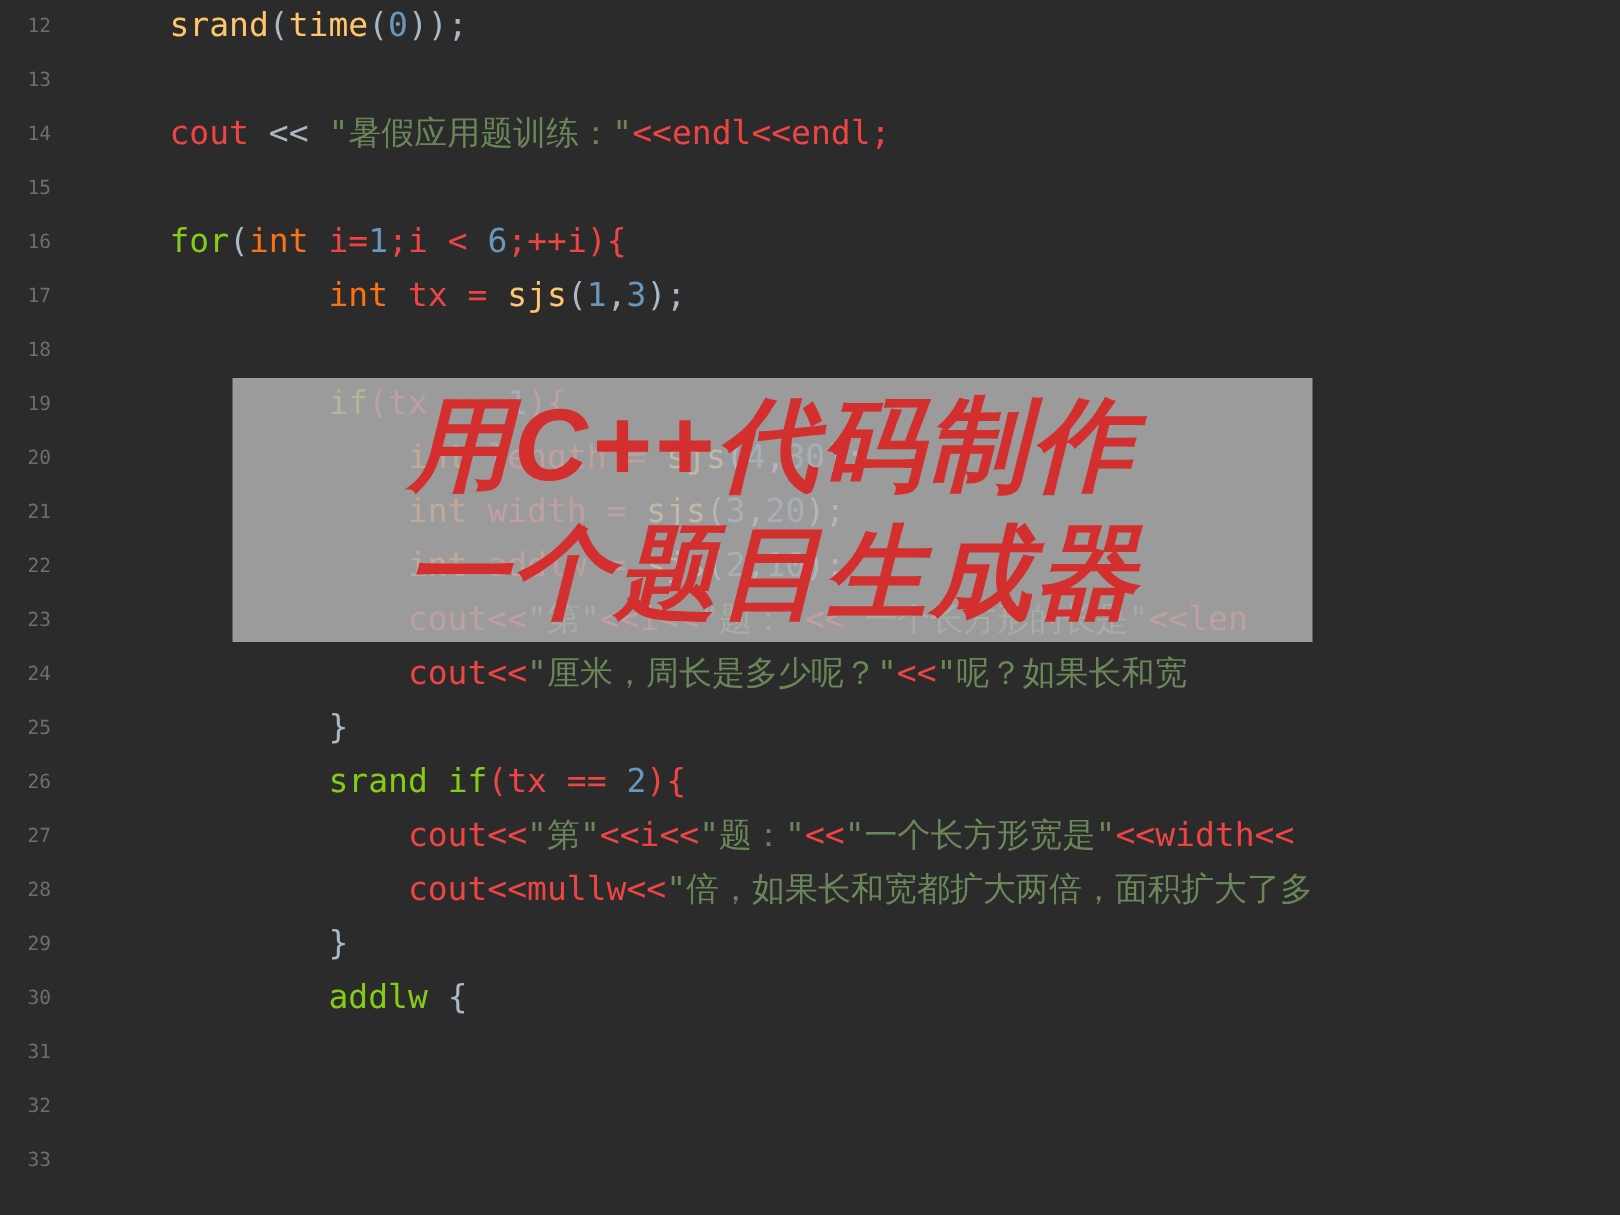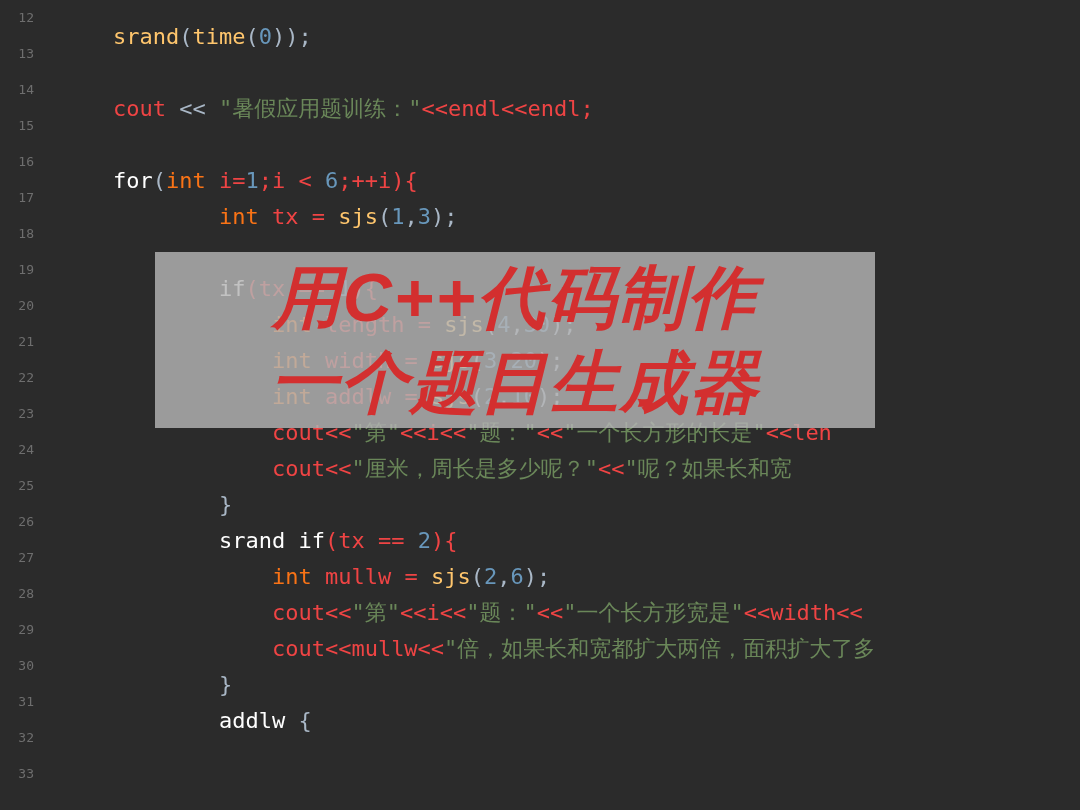--- a/index.html
+++ b/index.html
@@ -31,29 +31,28 @@
   color: #6e6e6e;
   text-align: right;
   padding-right: 16px;
   height: 36px;
   line-height: 36px;
   font-size: 13px;
 }
 .code-area {
   flex: 1;
   padding-left: 10px;
-  margin-top: 19px;
 }
 .code-line {
   height: 36px;
   line-height: 36px;
   white-space: pre;
   color: #a9b7c6;
 }
-.keyword { color: #ffffff; }
+.keyword { color: #84cc16; }
 .type { color: #f97316; }
 .func { color: #ffc66d; }
 .number { color: #6897bb; }
 .string { color: #6a8759; }
 .operator { color: #a9b7c6; }
 .ident { color: #ef4444; }
 .punct { color: #a9b7c6; }
 
 .overlay {
   position: absolute;
@@ -116,21 +115,20 @@
     <div class="code-line">            <span class="type">int</span><span class="ident"> tx = </span><span class="func">sjs</span><span class="punct">(</span><span class="number">1</span><span class="punct">,</span><span class="number">3</span><span class="punct">);</span></div>
     <div class="code-line"></div>
     <div class="code-line">            <span class="keyword">if</span><span class="ident">(tx == </span><span class="number">1</span><span class="ident">){</span></div>
     <div class="code-line">                <span class="type">int</span><span class="ident"> length = </span><span class="func">sjs</span><span class="punct">(</span><span class="number">4</span><span class="punct">,</span><span class="number">30</span><span class="punct">);</span></div>
     <div class="code-line">                <span class="type">int</span><span class="ident"> width = </span><span class="func">sjs</span><span class="punct">(</span><span class="number">3</span><span class="punct">,</span><span class="number">20</span><span class="punct">);</span></div>
     <div class="code-line">                <span class="type">int</span><span class="ident"> addlw = </span><span class="func">sjs</span><span class="punct">(</span><span class="number">2</span><span class="punct">,</span><span class="number">10</span><span class="punct">);</span></div>
     <div class="code-line">                <span class="ident">cout&lt;&lt;</span><span class="string">"第"</span><span class="ident">&lt;&lt;i&lt;&lt;</span><span class="string">"题："</span><span class="ident">&lt;&lt;</span><span class="string">"一个长方形的长是"</span><span class="ident">&lt;&lt;len</span></div>
     <div class="code-line">                <span class="ident">cout&lt;&lt;</span><span class="string">"厘米，周长是多少呢？"</span><span class="ident">&lt;&lt;</span><span class="string">"呢？如果长和宽</span></div>
     <div class="code-line">            <span class="punct">}</span></div>
     <div class="code-line">            <span class="keyword">srand if</span><span class="ident">(tx == </span><span class="number">2</span><span class="ident">){</span></div>
-    <div class="code-line">                <span class="type">int</span><span class="ident"> mullw = </span><span class="func">sjs</span><span class="punct">(</span><span class="number">2</span><span class="punct">,</span><span class="number">6</span><span class="punct">);</span></div>
     <div class="code-line">                <span class="ident">cout&lt;&lt;</span><span class="string">"第"</span><span class="ident">&lt;&lt;i&lt;&lt;</span><span class="string">"题："</span><span class="ident">&lt;&lt;</span><span class="string">"一个长方形宽是"</span><span class="ident">&lt;&lt;width&lt;&lt;</span></div>
     <div class="code-line">                <span class="ident">cout&lt;&lt;mullw&lt;&lt;</span><span class="string">"倍，如果长和宽都扩大两倍，面积扩大了多</span></div>
     <div class="code-line">            <span class="punct">}</span></div>
     <div class="code-line">            <span class="keyword">addlw</span><span class="punct"> {</span></div>
     <div class="code-line"></div>
   </div>
 </div>
 
 <div class="overlay">
   <div class="overlay-text">用C++代码制作</div>

